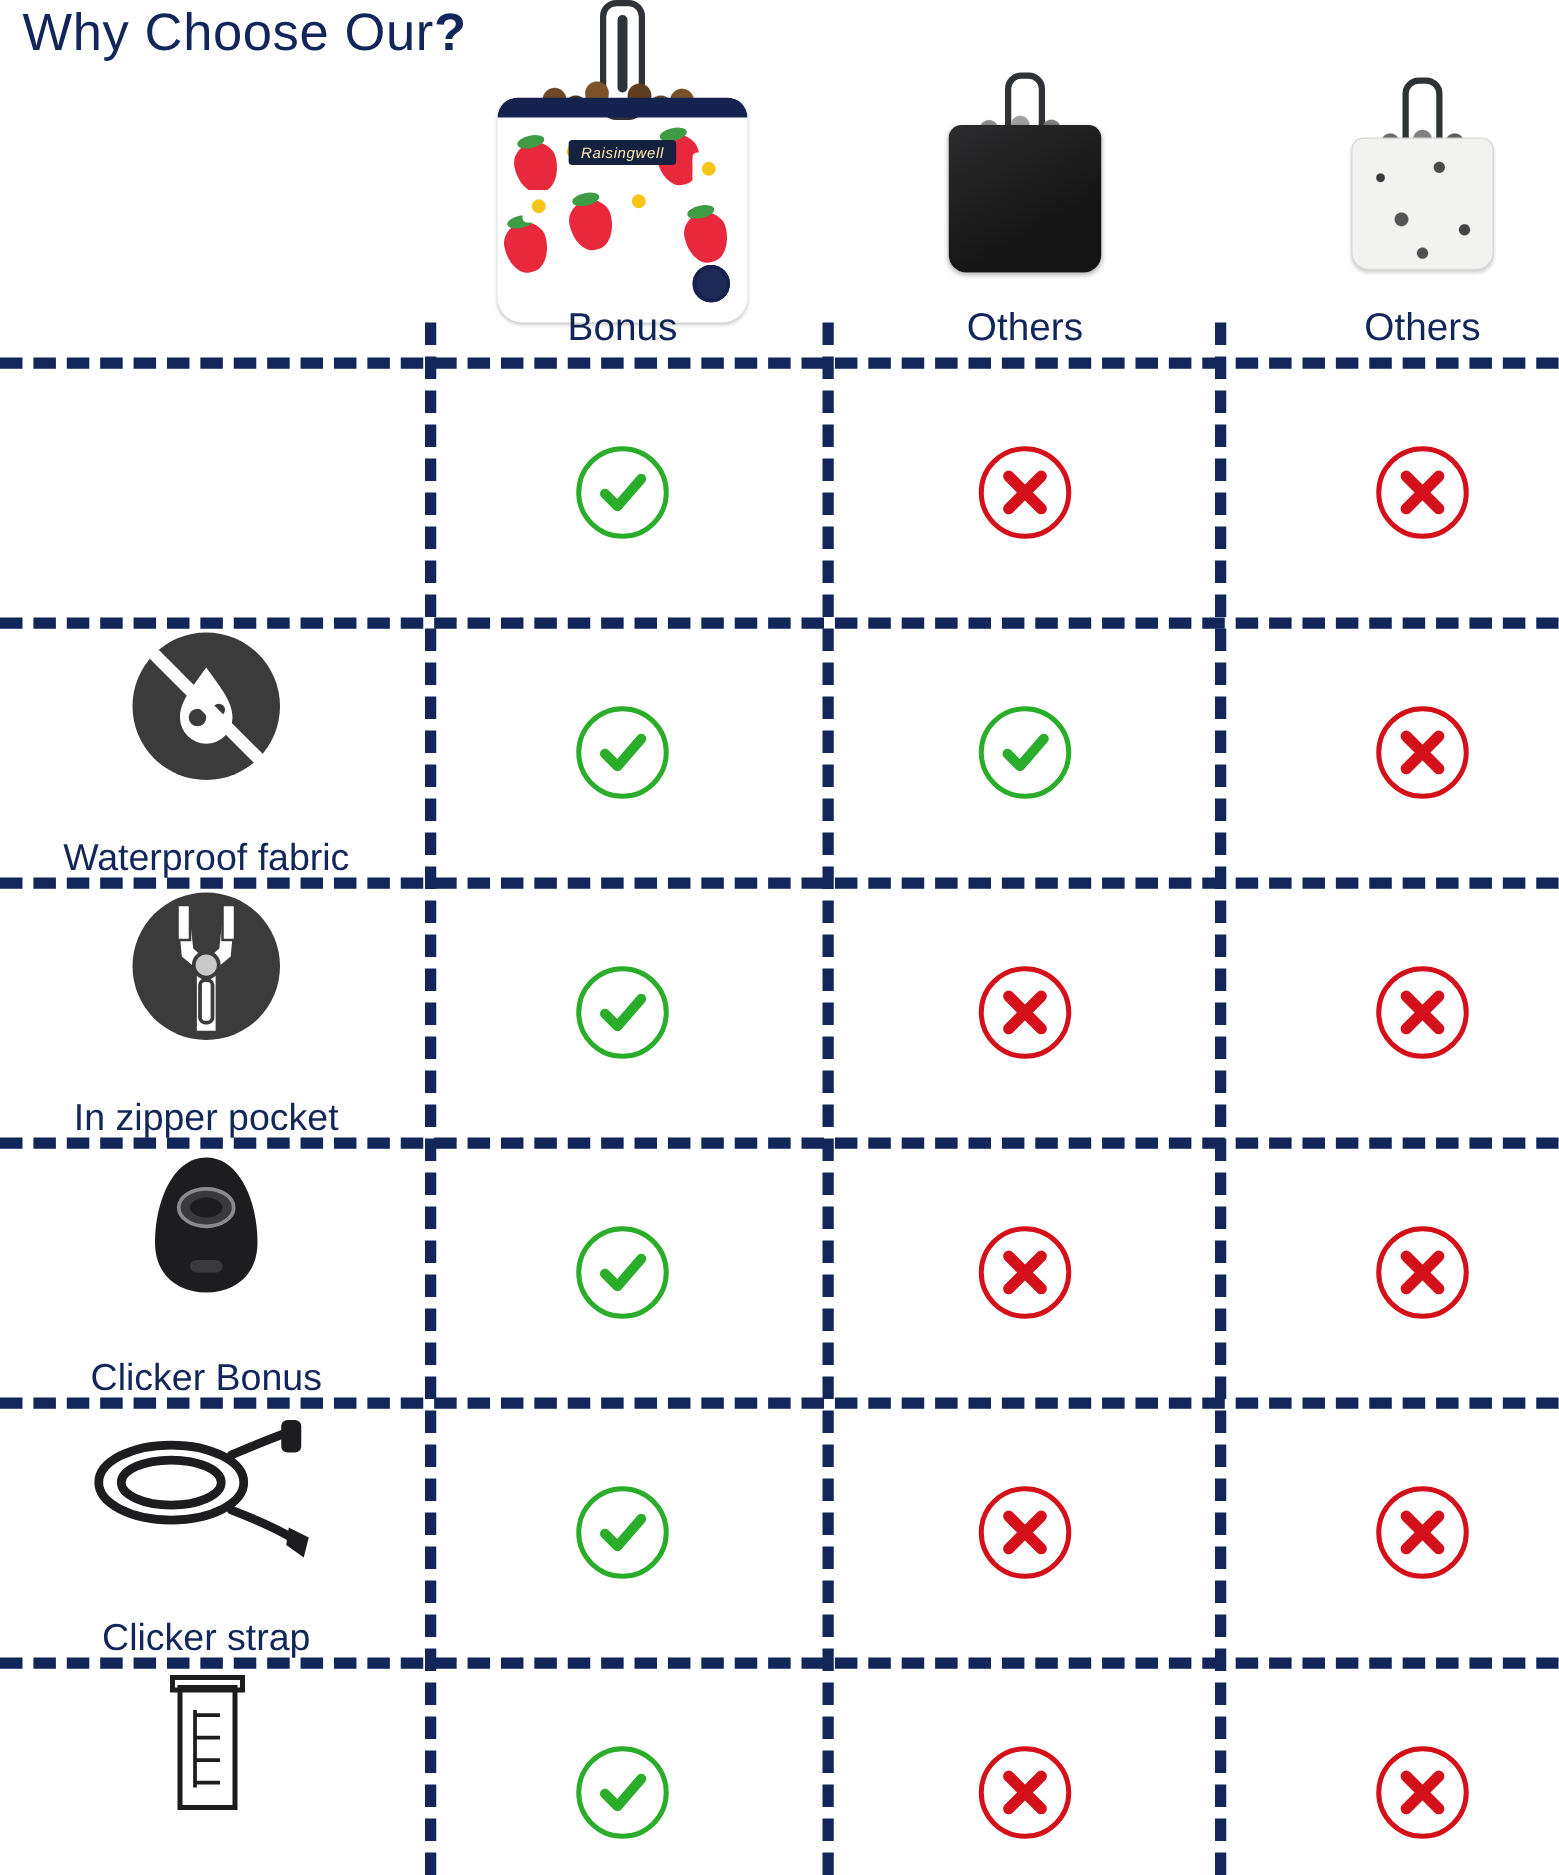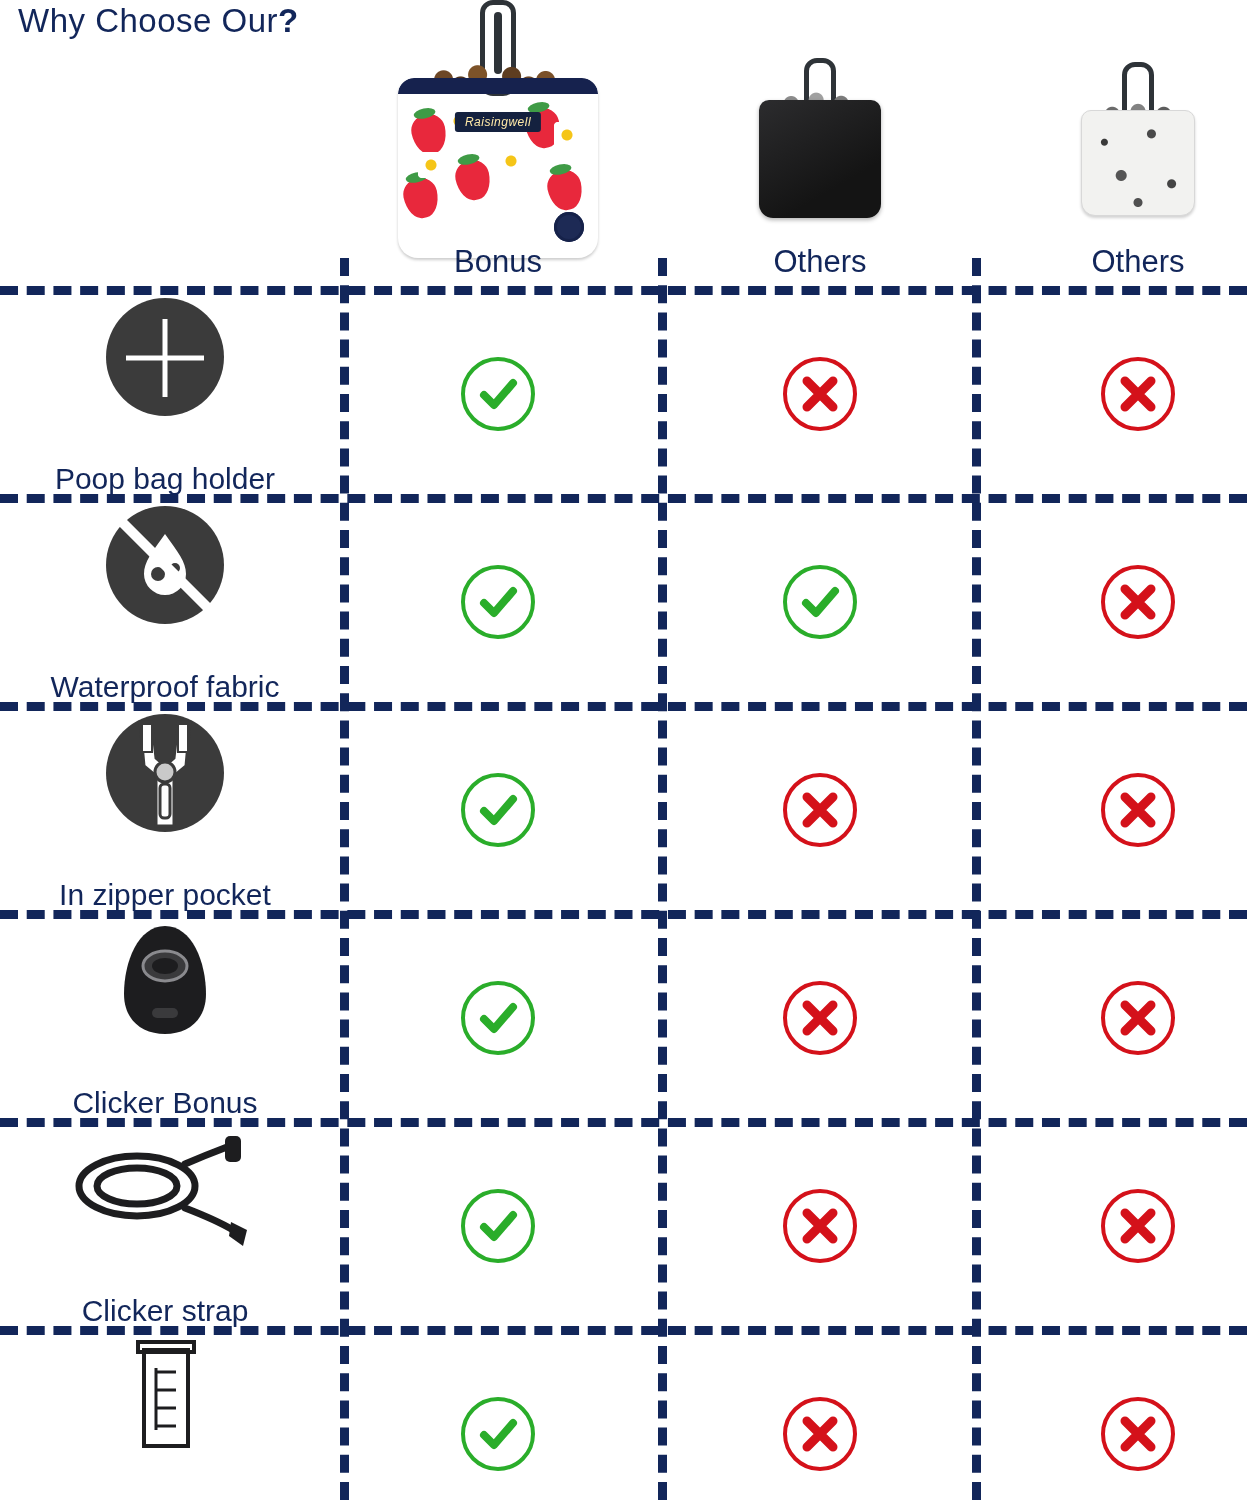--- a/index.html
+++ b/index.html
@@ -19,21 +19,21 @@
     position: relative;
     width: 1247px;
     height: 1500px;
   }
 
   
   .title {
     position: absolute;
     left: 18px;
     top: 2px;
-    font-size: 33px;
+    font-size: 42px;
     letter-spacing: 0.5px;
     color: #12265a;
     font-weight: 400;
     white-space: nowrap;
   }
   .title b {
     font-weight: 700;
   }
 
   
@@ -387,28 +387,20 @@
   <div class="hline" style="top:702px;"></div>
   <div class="hline" style="top:910px;"></div>
   <div class="hline" style="top:1118px;"></div>
   <div class="hline" style="top:1326px;"></div>
 
   <div class="vline" style="left:340px;"></div>
   <div class="vline" style="left:658px;"></div>
   <div class="vline" style="left:972px;"></div>
 
   <div class="row" style="top:290px;">
-    <div class="feature-cell">
-      <div class="feature-icon" style="width:130px;">
-        <div class="circle-dark"></div>
-        <div class="plus-h"></div>
-        <div class="plus-v"></div>
-      </div>
-      <div class="feature-label">Poop bag holder</div>
-    </div>
     <div class="mark-cell" style="left:338px;">
       <div class="mark check">
         <svg width="46" height="46" viewBox="0 0 46 46" aria-hidden="true">
             <path d="M9 24 L19 34 L38 12" fill="none" stroke="#2aad2a" stroke-width="8" stroke-linecap="round" stroke-linejoin="round"></path>
           </svg>
       </div>
     </div>
     <div class="mark-cell" style="left:660px;">
       <div class="mark cross">
         <svg width="44" height="44" viewBox="0 0 44 44" aria-hidden="true">

